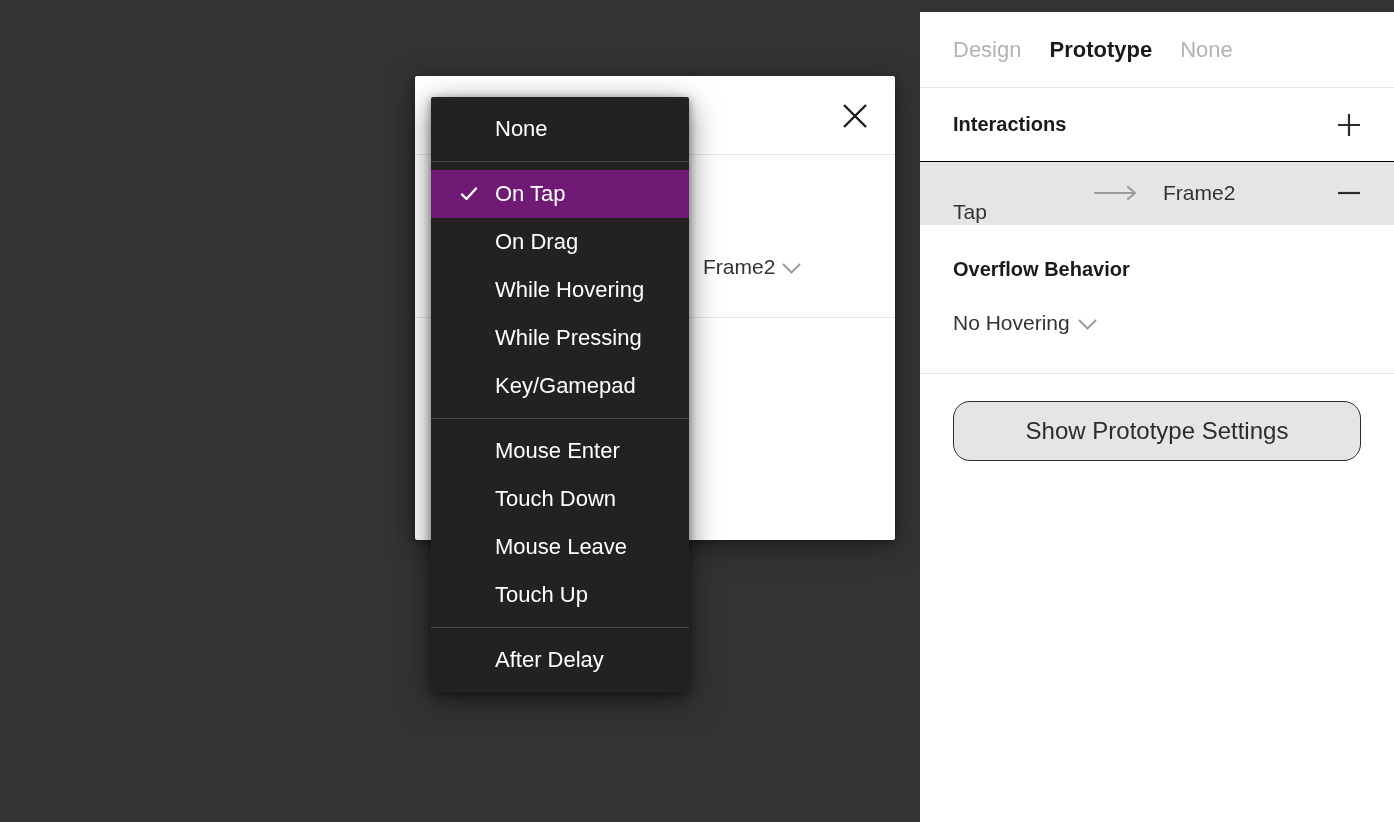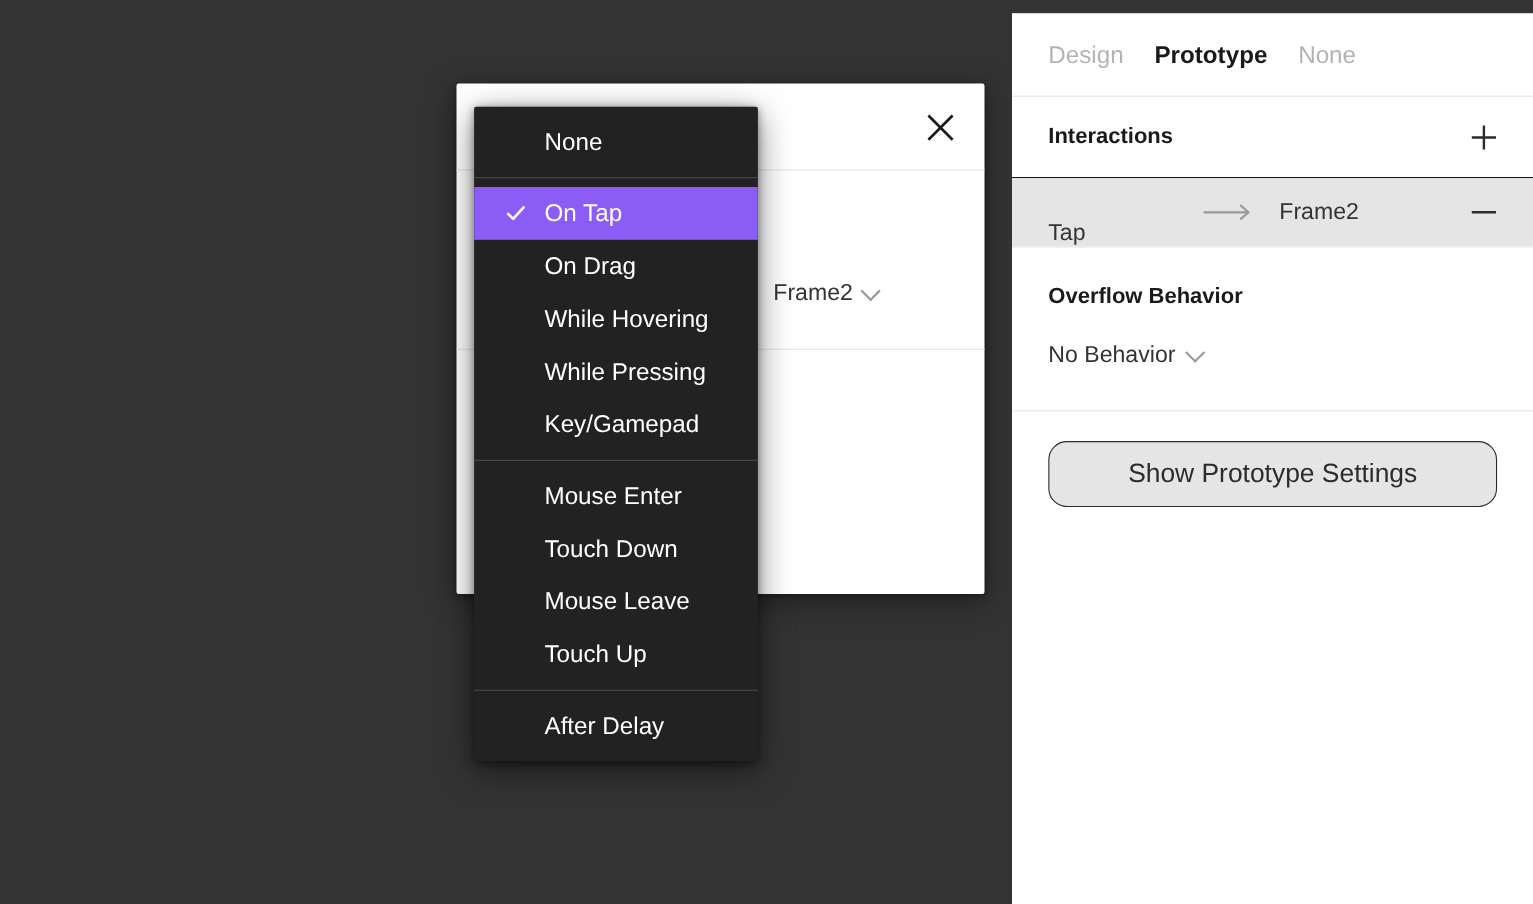--- a/index.html
+++ b/index.html
@@ -97,21 +97,21 @@
     position: relative;
     height: 48px;
     display: flex;
     align-items: center;
     padding-left: 64px;
     font-size: 22px;
     color: #ffffff;
     cursor: pointer;
     white-space: nowrap;
   }
-  .menu-item.selected { background: #8b5cf6; }
+  .menu-item.selected { background: #701a75; }
   .menu-check {
     position: absolute;
     left: 28px; top: 50%;
     transform: translateY(-50%);
     width: 20px; height: 20px;
     display: flex; align-items: center; justify-content: center;
   }
   .menu-check svg { display: block; }
 
   
@@ -321,21 +321,21 @@
           <path d="M4 15 H26" stroke="#2c2c2c" stroke-width="2.2" fill="none"></path>
         </svg>
       </div>
     </div>
 
     <div class="panel-divider"></div>
 
     <div class="overflow-section">
       <div class="overflow-title">Overflow Behavior</div>
       <div class="overflow-value">
-        <span>No Behavior</span>
+        <span>No Hovering</span>
         <span class="chev"></span>
       </div>
     </div>
 
     <div class="panel-divider"></div>
 
     <div class="settings-wrap">
       <button class="settings-btn">Show Prototype Settings</button>
     </div>
 

